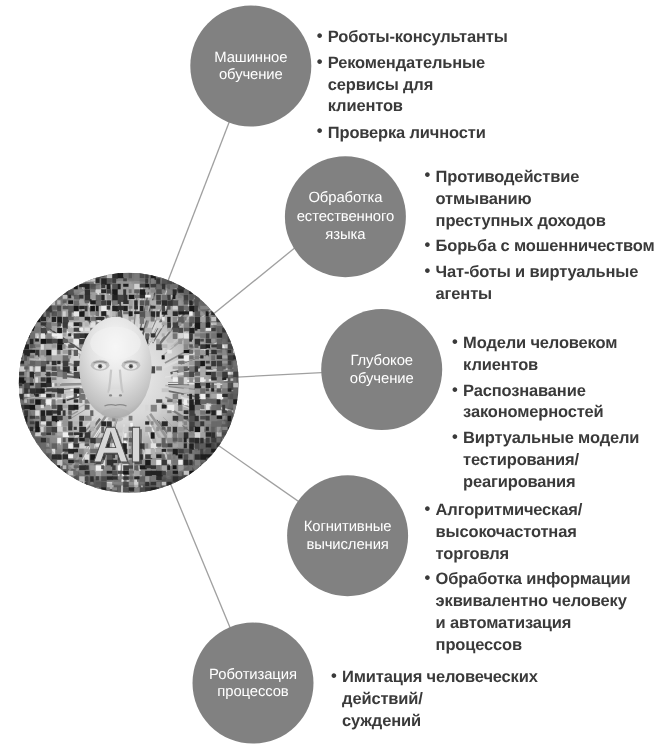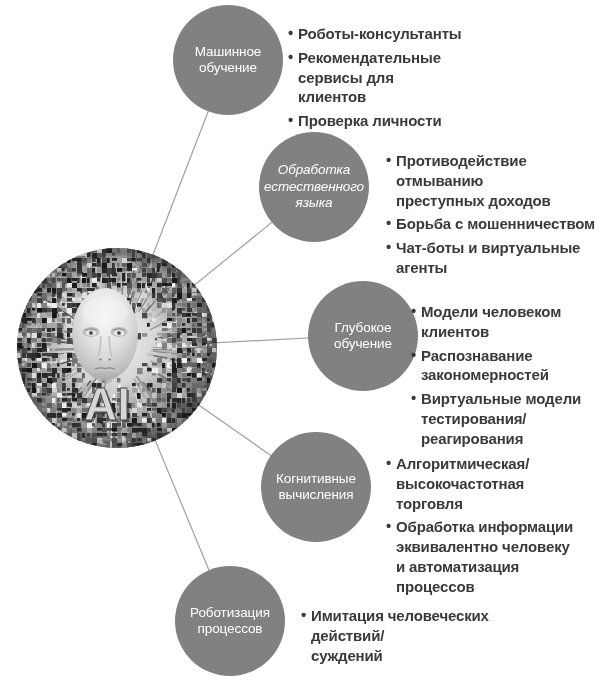--- a/index.html
+++ b/index.html
@@ -1250,33 +1250,33 @@
     <span>Машинное
 обучение</span>
   </div>
   <ul class="items" style="left:287px;top:24px;width:205px;">
     <li>Роботы-консультанты</li>
     <li>Рекомендательные сервисы для
 клиентов</li>
     <li>Проверка личности</li>
   </ul>
 
-  <div class="node-circle" style="left:259px;top:132px;font-style:italic;">
+  <div class="node-circle" style="left:259px;top:142px;">
     <span>Обработка
 естественного
 языка</span>
   </div>
   <ul class="items" style="left:385px;top:151px;width:212px;">
     <li>Противодействие отмыванию
 преступных доходов</li>
     <li>Борьба с мошенничеством</li>
     <li>Чат-боты и виртуальные агенты</li>
   </ul>
 
-  <div class="node-circle" style="left:308px;top:281px;">
+  <div class="node-circle" style="left:292px;top:281px;">
     <span>Глубокое
 обучение</span>
   </div>
   <ul class="items" style="left:410px;top:302px;width:190px;">
     <li>Модели человеком клиентов</li>
     <li>Распознавание закономерностей</li>
     <li>Виртуальные модели
 тестирования/реагирования</li>
   </ul>
 

